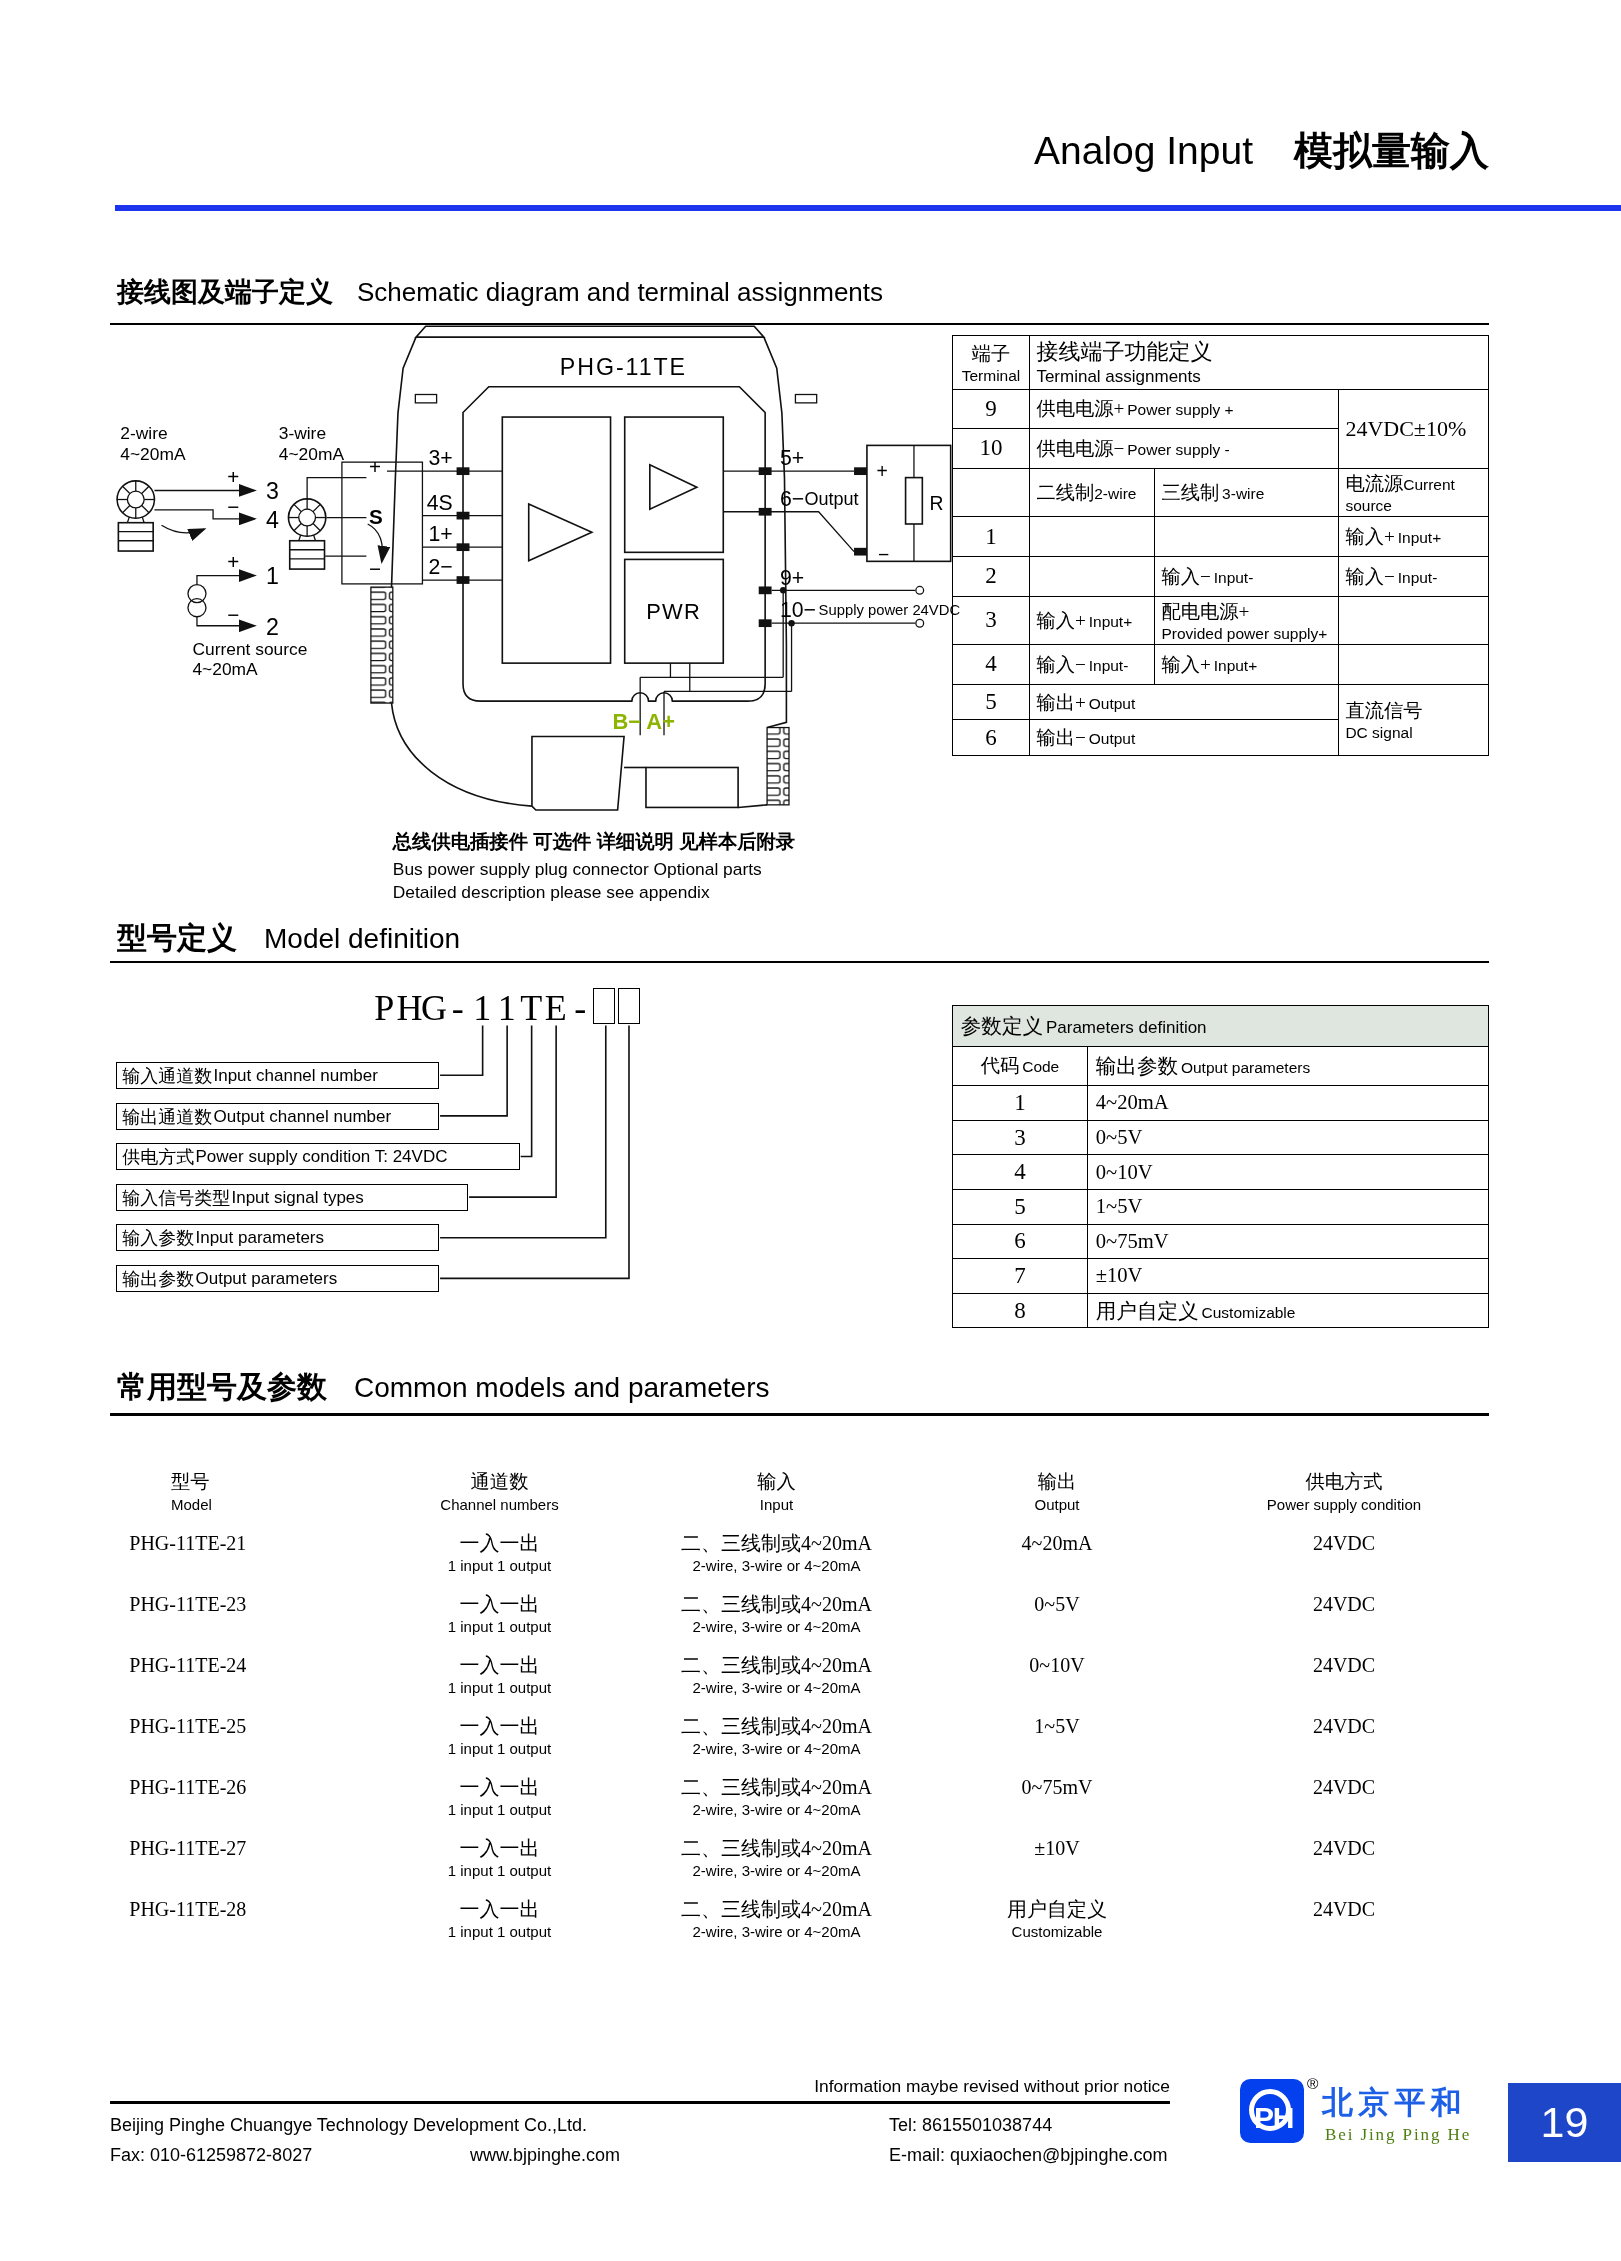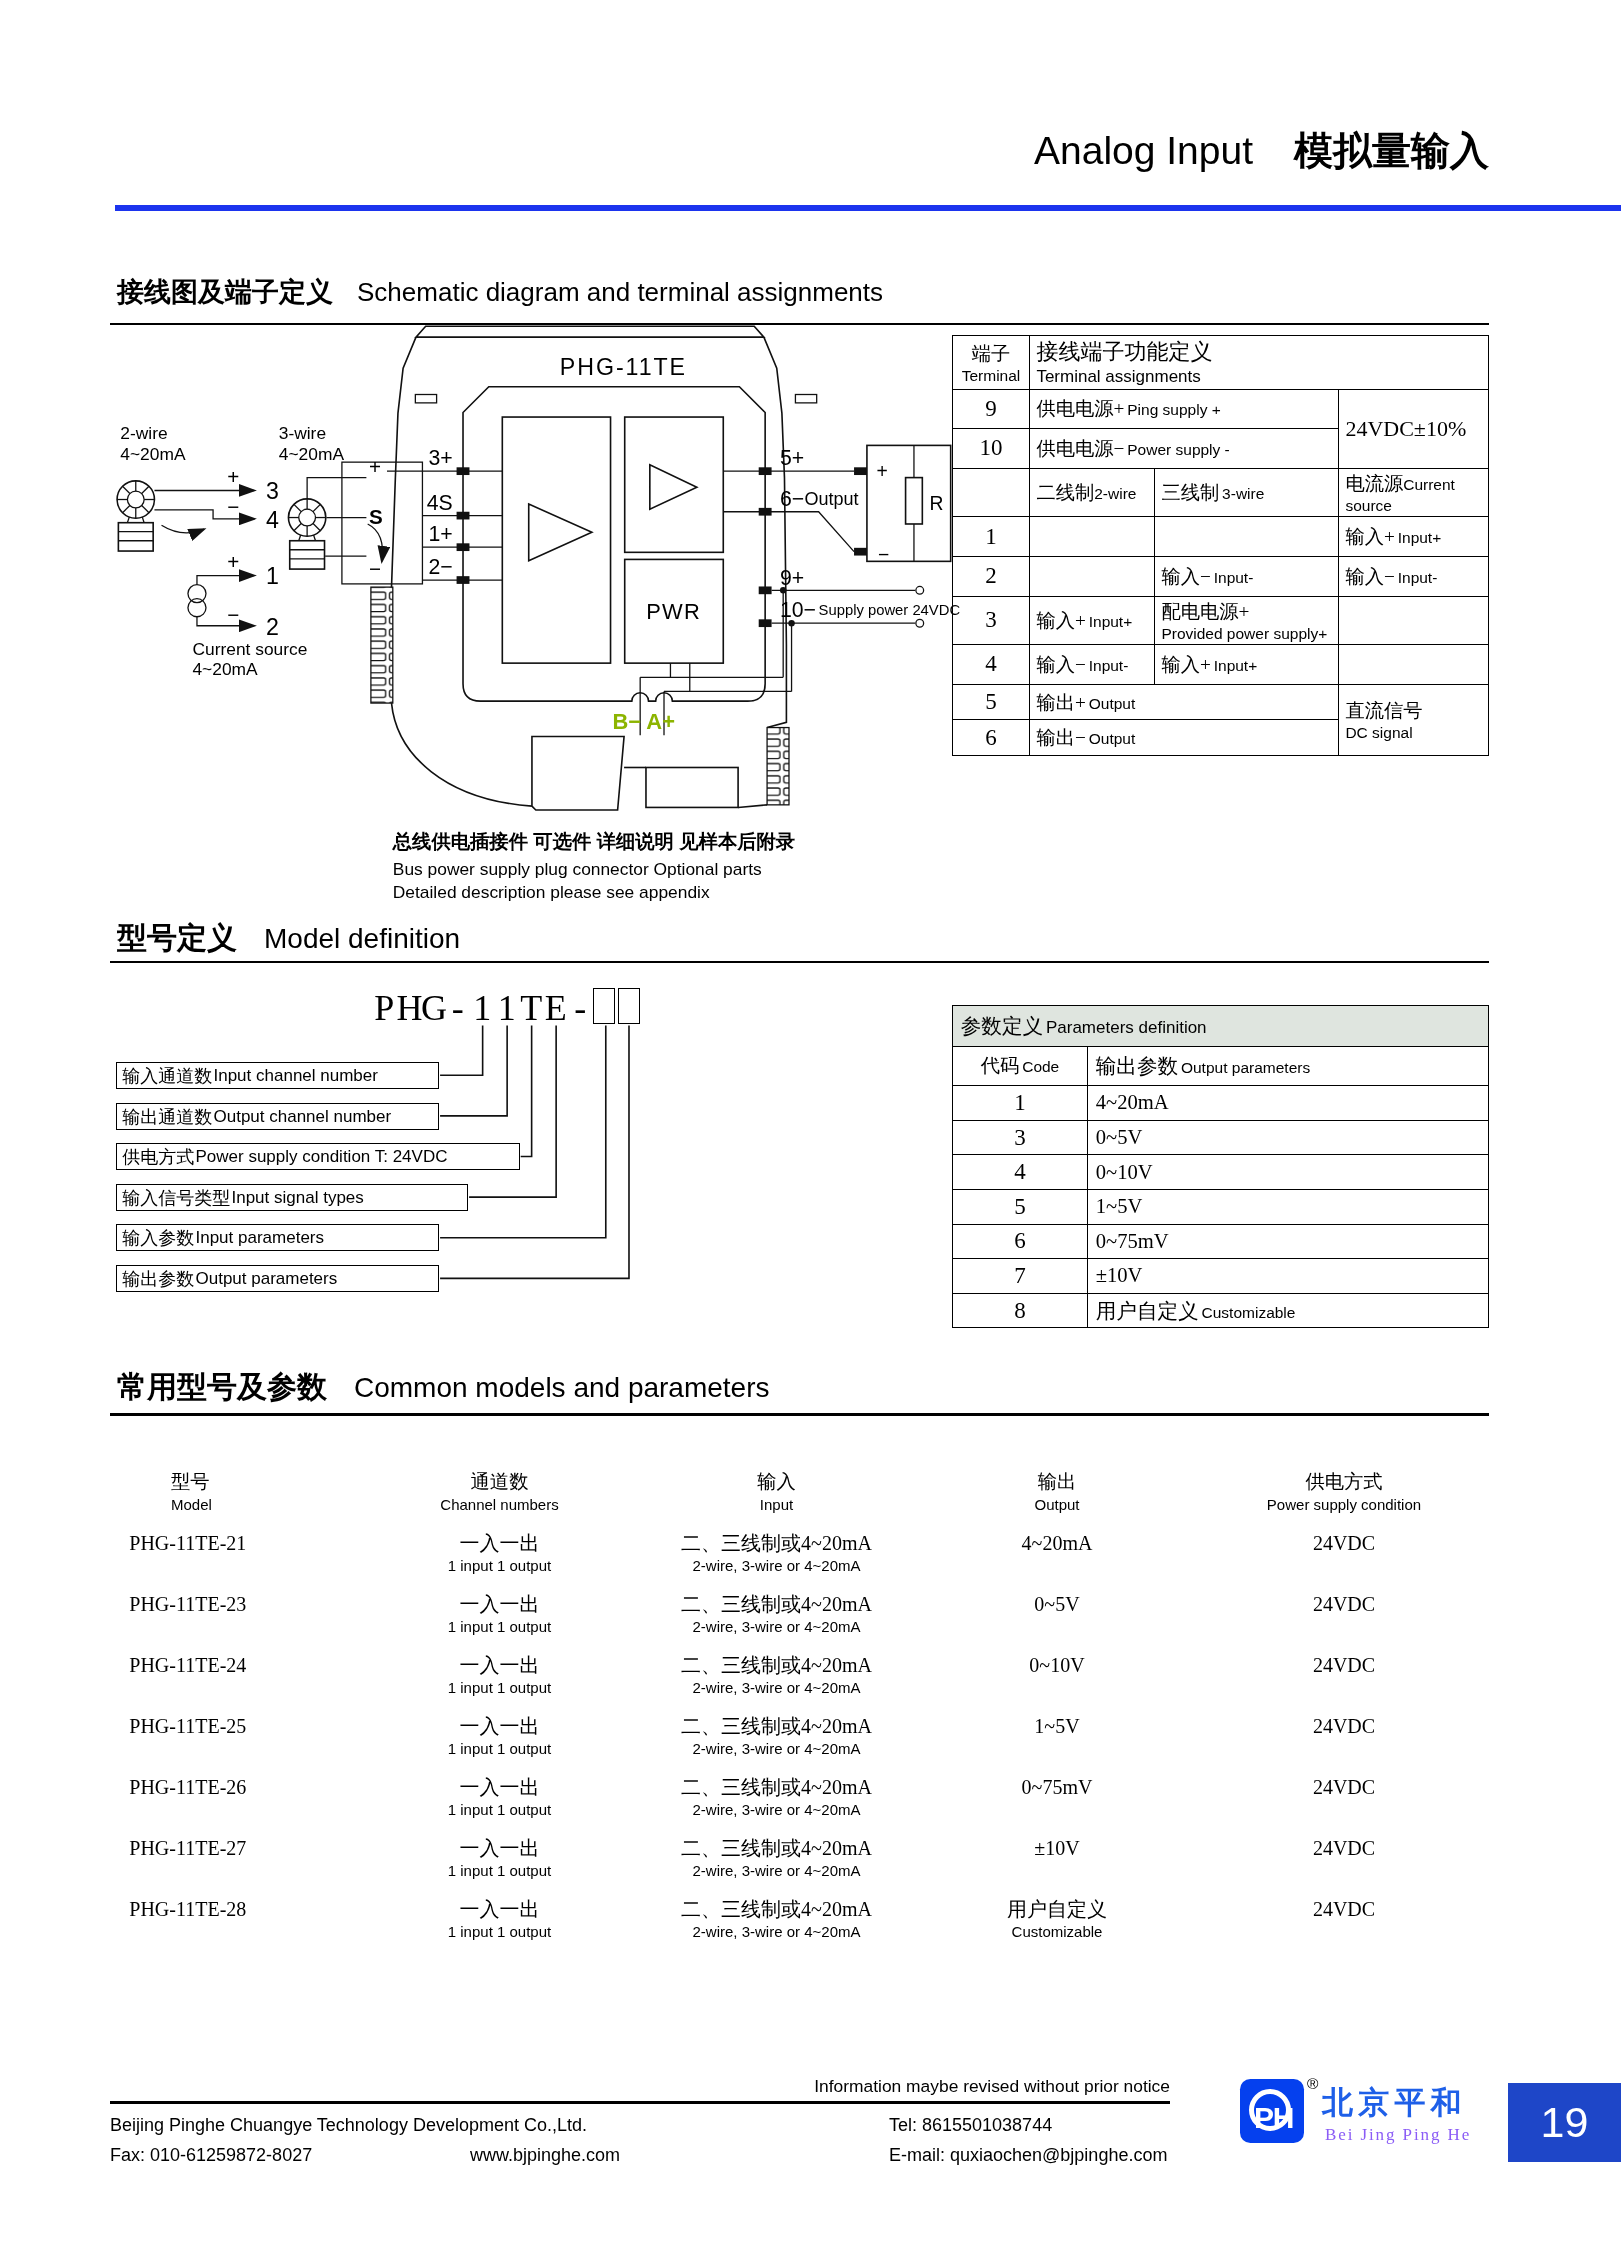--- a/index.html
+++ b/index.html
@@ -242,21 +242,21 @@
         <div class="en1">Terminal</div>
       </td>
       <td colspan="3">
         <div class="zh1" style="font-size:22px;">接线端子功能定义</div>
         <div class="en1" style="font-size:17px;">Terminal assignments</div>
       </td>
     </tr>
     <tr>
       <td class="tno">9</td>
       <td colspan="2"><span class="zh1">供电电源+</span>
-          <span class="en1">Ping supply +</span></td>
+          <span class="en1">Power supply +</span></td>
       <td rowspan="2" class="v24">24VDC±10%</td>
     </tr>
     <tr>
       <td class="tno">10</td>
       <td colspan="2"><span class="zh1">供电电源−</span>
           <span class="en1">Power supply  -</span></td>
     </tr>
     <tr>
       <td></td>
       <td><span class="zh1">二线制</span><span class="en1">2-wire</span></td>
@@ -572,21 +572,21 @@
   <div class="abs" style="left:470px;top:2145px;font-size:18px;">www.bjpinghe.com</div>
   <div class="abs" style="left:889px;top:2145px;font-size:18px;">E-mail: quxiaochen@bjpinghe.com</div>
 
   <div class="abs" style="left:1240px;top:2076px;width:258px;height:77px;">
     <div class="abs" style="left:0;top:2.6px;width:64px;height:64px;background:#0540ee;border-radius:10.3px;">
       <div class="abs" style="left:9px;top:10.3px;width:32px;height:32px;border:5.2px solid #fff;border-radius:50%;"></div>
       <div class="abs" style="left:14px;top:22px;font-size:30px;font-weight:bold;color:#fff;letter-spacing:-1.3px;">PH</div>
     </div>
     <div class="abs" style="left:67px;top:-1.3px;font-size:15.5px;">®</div>
     <div class="abs" style="left:82px;top:6.4px;font-size:31px;font-weight:bold;color:#1e5fe8;letter-spacing:5.2px;font-family:'Liberation Serif','DejaVu Serif',serif;">北京平和</div>
-    <div class="abs" style="left:85px;top:49px;font-size:17px;color:#8b5cf6;letter-spacing:1.9px;font-family:'Liberation Serif','DejaVu Serif',serif;">Bei Jing Ping He</div>
+    <div class="abs" style="left:85px;top:49px;font-size:17px;color:#4d7c0f;letter-spacing:1.9px;font-family:'Liberation Serif','DejaVu Serif',serif;">Bei Jing Ping He</div>
   </div>
 
   <div class="abs" style="left:1508px;top:2083px;width:113px;height:79px;background:#1e46c8;color:#fff;
               display:flex;align-items:center;justify-content:center;font-size:43px;">
     <span>19</span>
   </div>
 
 </div>
 
 

